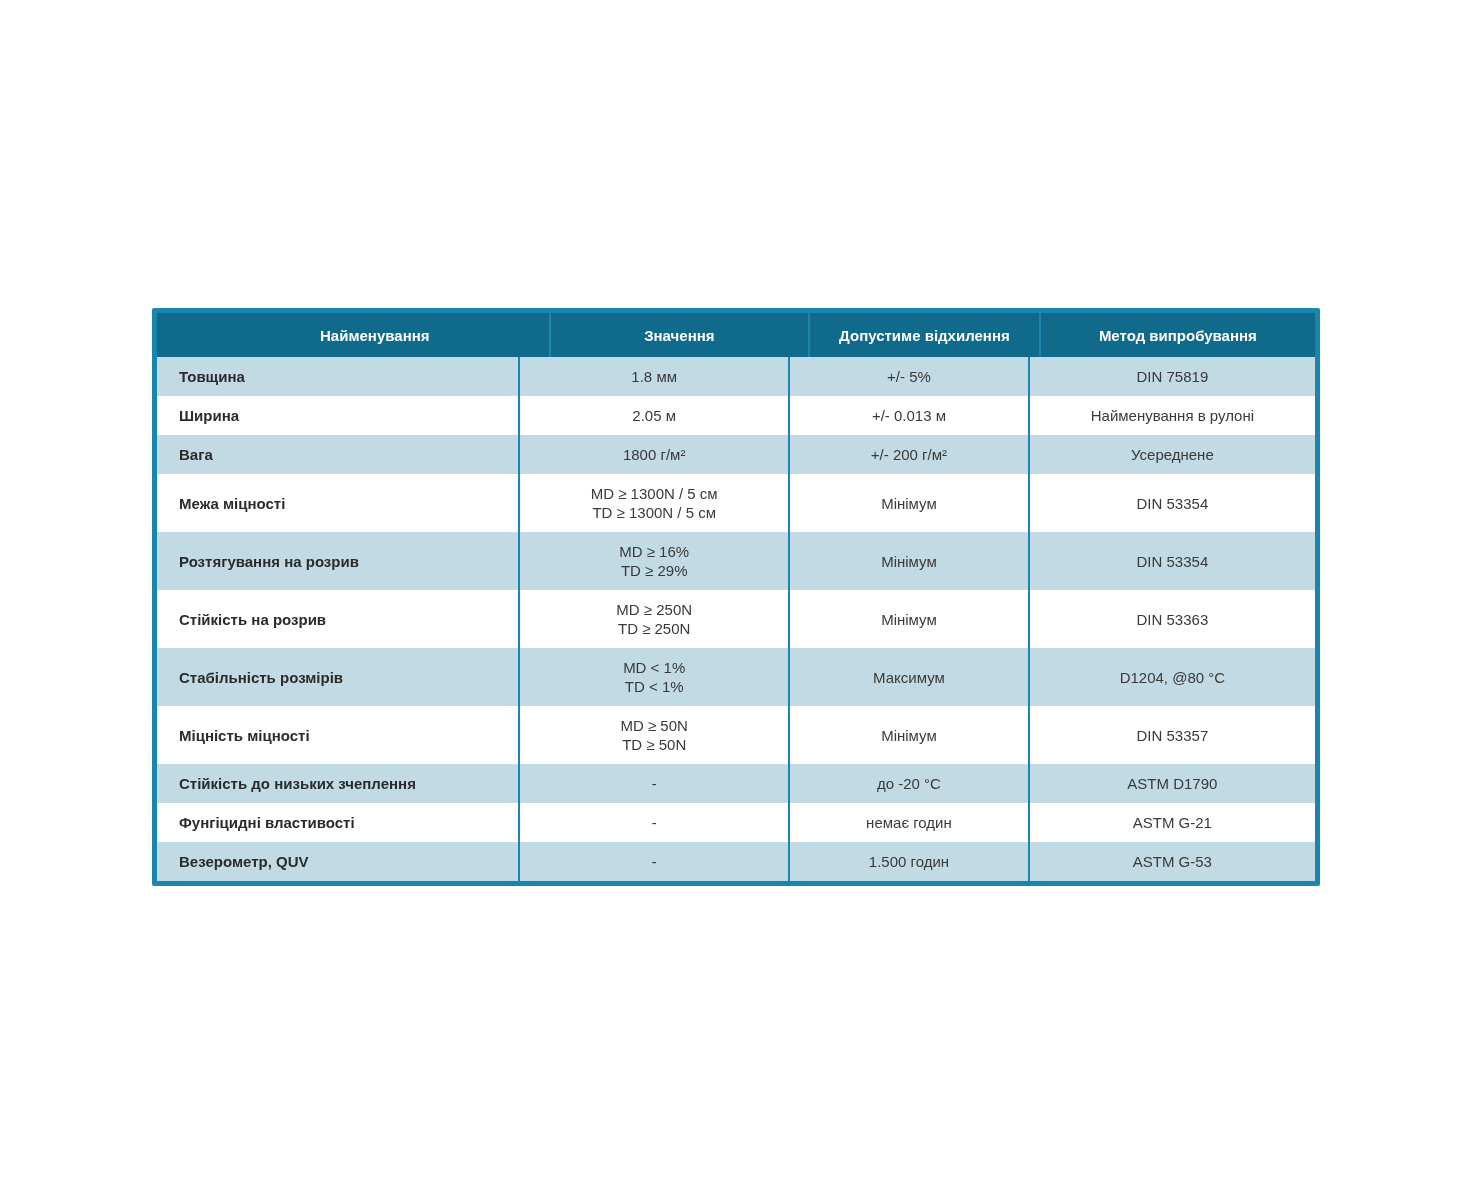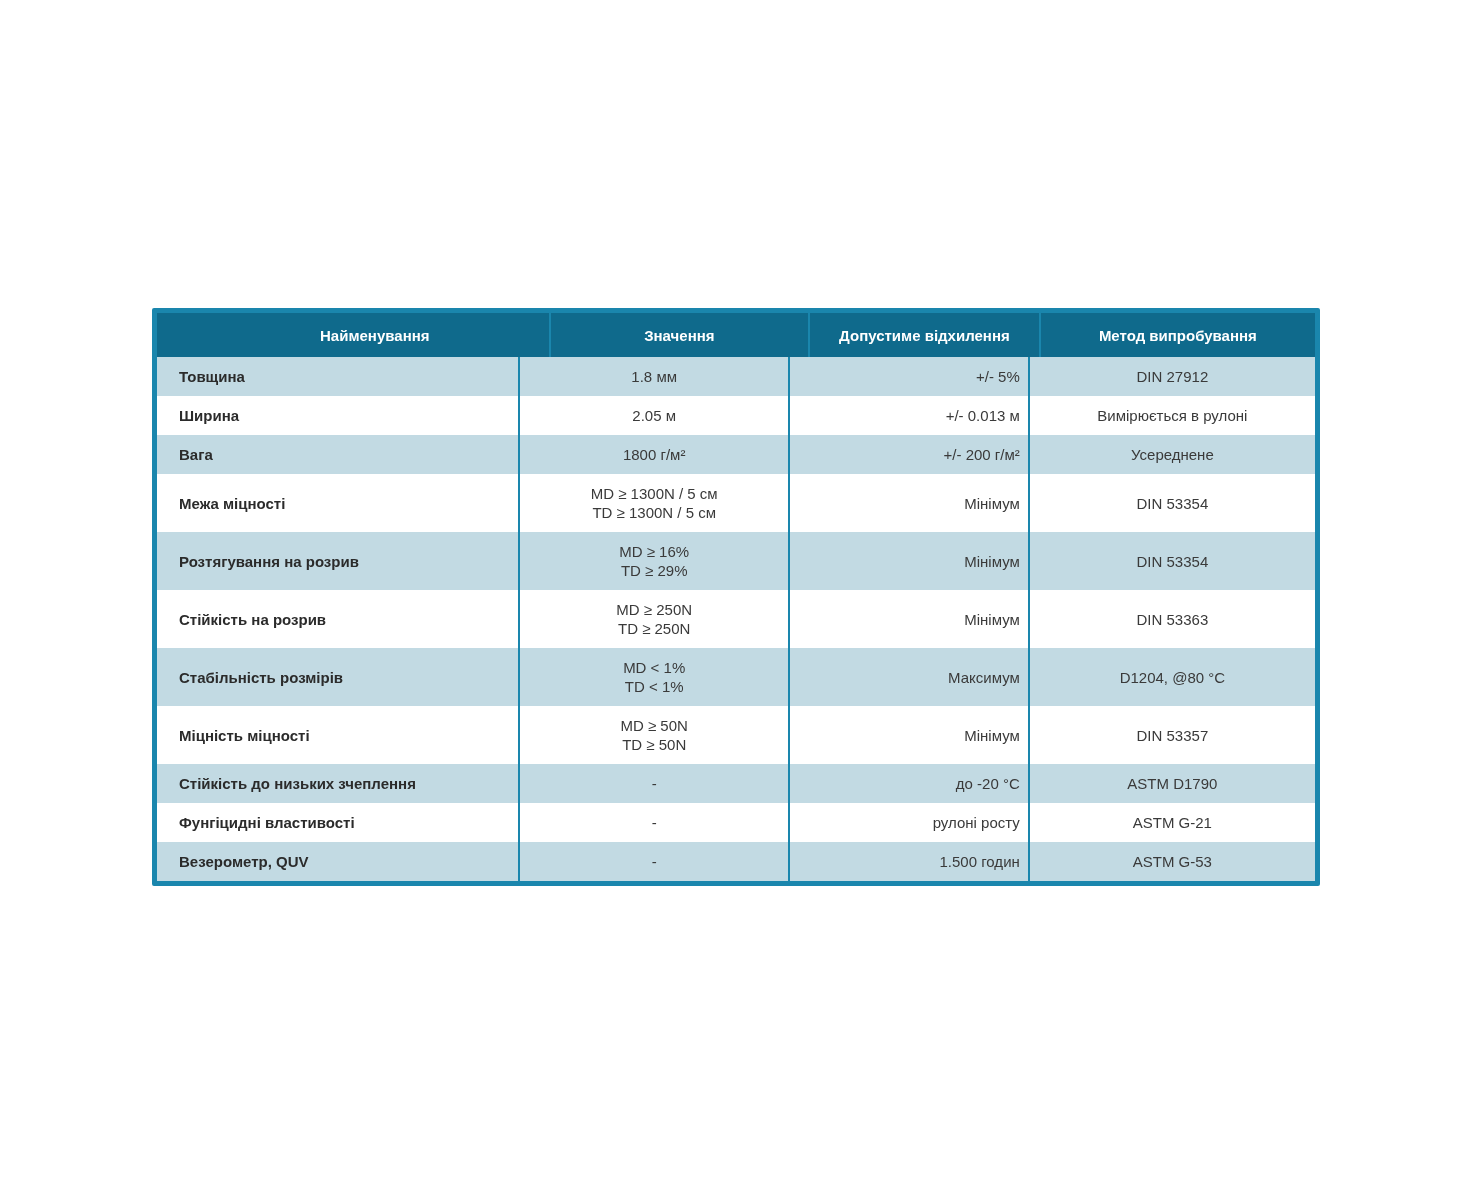--- a/index.html
+++ b/index.html
@@ -46,21 +46,21 @@
   .tr:nth-child(odd){background:var(--row-alt-bg);}
   .td{
     display:flex;flex-direction:column;justify-content:center;
     padding:10px 8px;
     font-size:15px;line-height:19px;
     color:var(--text);
     text-align:center;
   }
   .col-1{width:31.2%;}
   .col-2{width:23.3%;border-left:2px solid var(--border);}
-  .col-3{width:20.7%;border-left:2px solid var(--border);text-align:right;}
+  .col-3{width:20.7%;border-left:2px solid var(--border);}
   .col-4{width:24.8%;border-left:2px solid var(--border);}
   .td.col-1{
     align-items:flex-start;
     text-align:left;
     padding-left:22px;
     font-weight:bold;
     color:var(--name-text);
   }
 </style>
 </head>
@@ -73,30 +73,30 @@
     <div class="th col-3">Допустиме відхилення</div>
     <div class="th col-4">Метод випробування</div>
   </div>
   <div class="tbody">
   <div class="tr">
     <div class="td col-1">Товщина</div>
     <div class="td col-2">
           <div>1.8 мм</div>
         </div>
     <div class="td col-3">+/- 5%</div>
-    <div class="td col-4">DIN 27912</div>
+    <div class="td col-4">DIN 75819</div>
   </div>
 
   <div class="tr">
     <div class="td col-1">Ширина</div>
     <div class="td col-2">
           <div>2.05 м</div>
         </div>
     <div class="td col-3">+/- 0.013 м</div>
-    <div class="td col-4">Вимірюється в рулоні</div>
+    <div class="td col-4">Найменування в рулоні</div>
   </div>
 
   <div class="tr">
     <div class="td col-1">Вага</div>
     <div class="td col-2">
           <div>1800 г/м²</div>
         </div>
     <div class="td col-3">+/- 200 г/м²</div>
     <div class="td col-4">Усереднене</div>
   </div>
@@ -158,21 +158,21 @@
         </div>
     <div class="td col-3">до -20 °C</div>
     <div class="td col-4">ASTM D1790</div>
   </div>
 
   <div class="tr">
     <div class="td col-1">Фунгіцидні властивості</div>
     <div class="td col-2">
           <div>-</div>
         </div>
-    <div class="td col-3">рулоні росту</div>
+    <div class="td col-3">немає годин</div>
     <div class="td col-4">ASTM G-21</div>
   </div>
 
   <div class="tr">
     <div class="td col-1">Везерометр, QUV</div>
     <div class="td col-2">
           <div>-</div>
         </div>
     <div class="td col-3">1.500 годин</div>
     <div class="td col-4">ASTM G-53</div>

